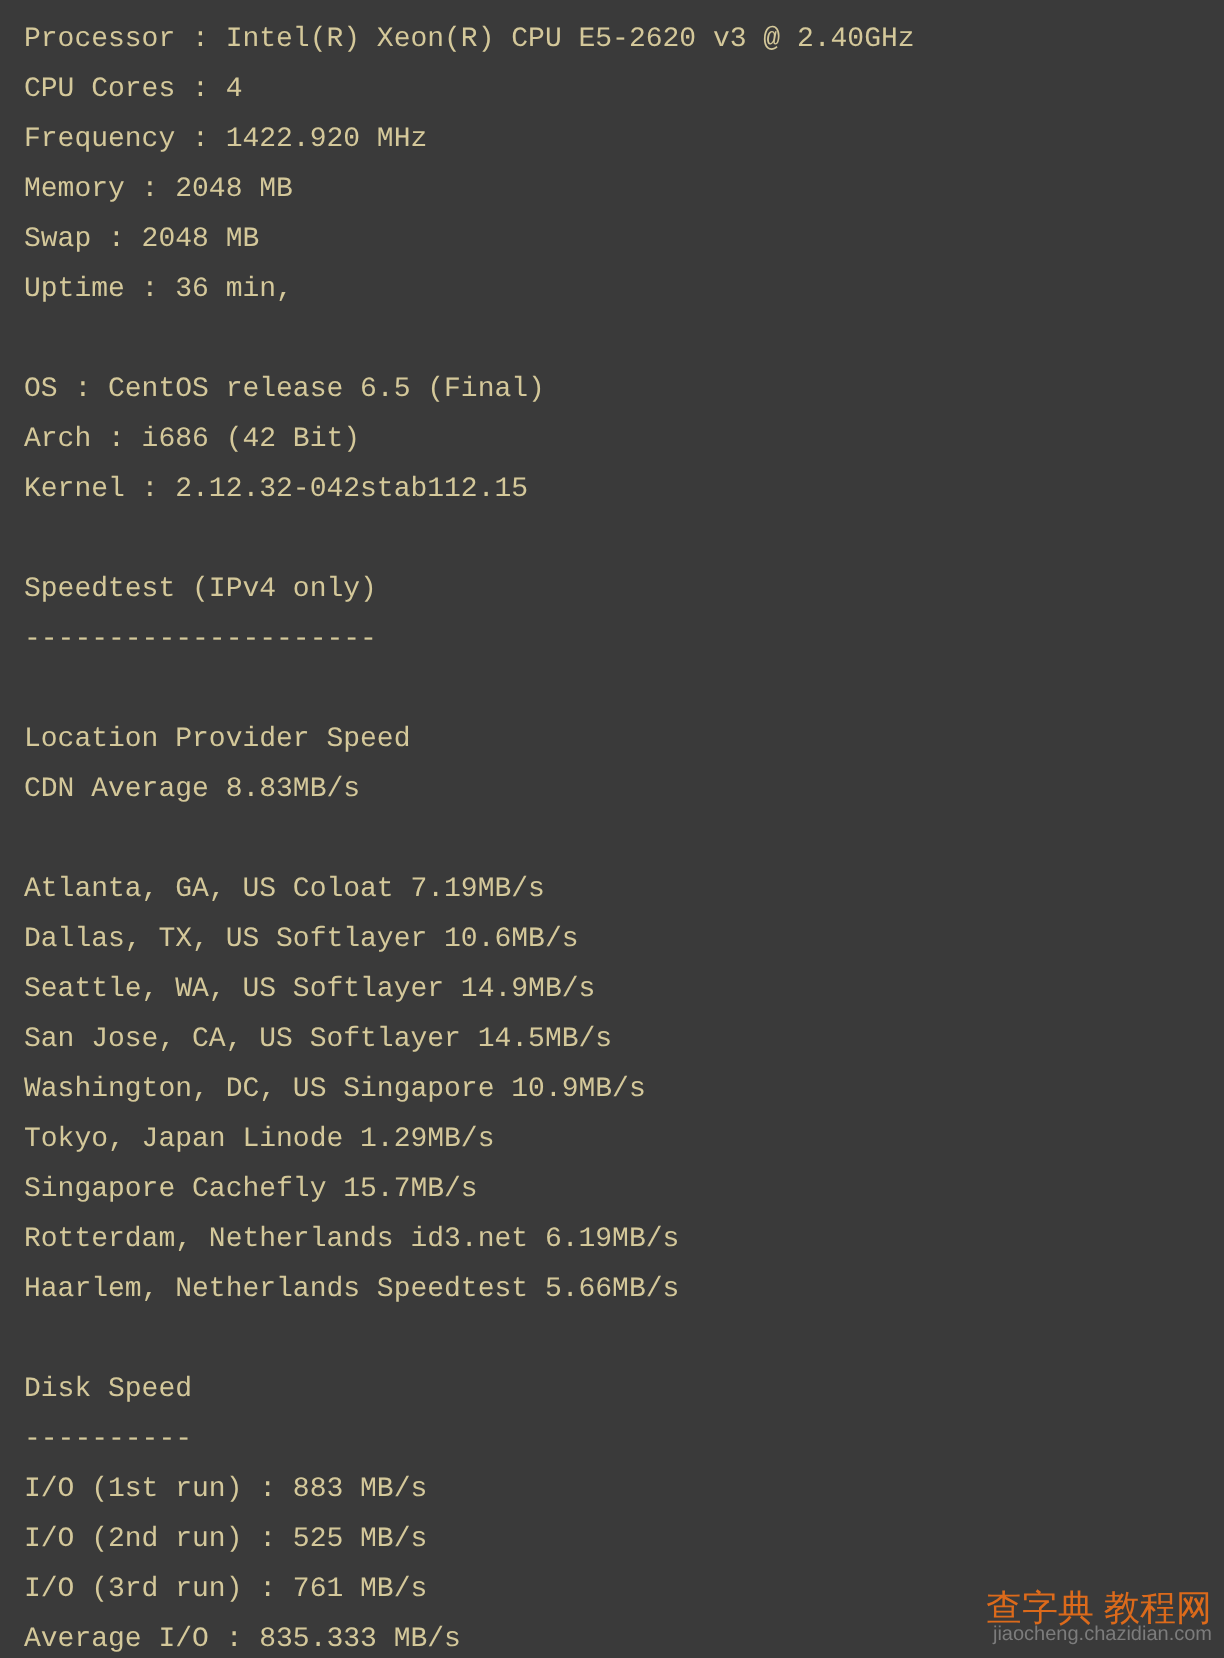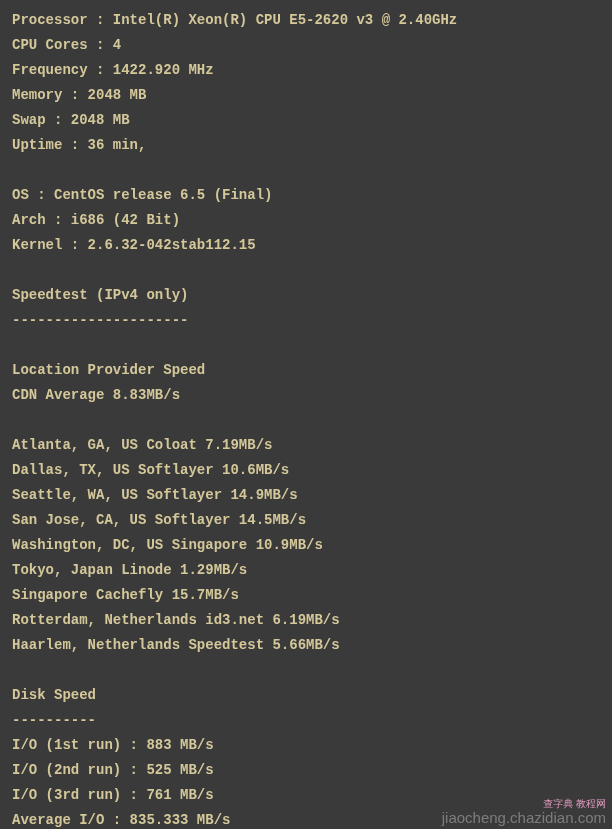--- a/index.html
+++ b/index.html
@@ -14,55 +14,54 @@
       font-size: 14px;
       line-height: 25px;
       padding: 8px 12px;
       width: 612px;
       height: 829px;
       position: relative;
       overflow: hidden;
     }
     .line {
       white-space: pre;
-      font-weight: bold;
     }
     .watermark {
       position: absolute;
       bottom: 4px;
       right: 6px;
       font-size: 11px;
       color: #999;
       font-family: Arial, sans-serif;
       opacity: 0.85;
       line-height: 14px;
       text-align: right;
     }
     .watermark .cn {
-      font-size: 10px;
-      color: #f9a8d4;
+      font-size: 18px;
+      color: #f97316;
     }
     .watermark .url {
-      font-size: 15px;
+      font-size: 10px;
       color: #888;
     }
   </style>
 </head>
 <body>
 
 <div class="line">Processor : Intel(R) Xeon(R) CPU E5-2620 v3 @ 2.40GHz</div>
 <div class="line">CPU Cores : 4</div>
 <div class="line">Frequency : 1422.920 MHz</div>
 <div class="line">Memory : 2048 MB</div>
 <div class="line">Swap : 2048 MB</div>
 <div class="line">Uptime : 36 min,</div>
 <div class="line">&nbsp;</div>
 <div class="line">OS : CentOS release 6.5 (Final)</div>
 <div class="line">Arch : i686 (42 Bit)</div>
-<div class="line">Kernel : 2.6.32-042stab112.15</div>
+<div class="line">Kernel : 2.12.32-042stab112.15</div>
 <div class="line">&nbsp;</div>
 <div class="line">Speedtest (IPv4 only)</div>
 <div class="line">---------------------</div>
 <div class="line">&nbsp;</div>
 <div class="line">Location Provider Speed</div>
 <div class="line">CDN Average 8.83MB/s</div>
 <div class="line">&nbsp;</div>
 <div class="line">Atlanta, GA, US Coloat 7.19MB/s</div>
 <div class="line">Dallas, TX, US Softlayer 10.6MB/s</div>
 <div class="line">Seattle, WA, US Softlayer 14.9MB/s</div>

